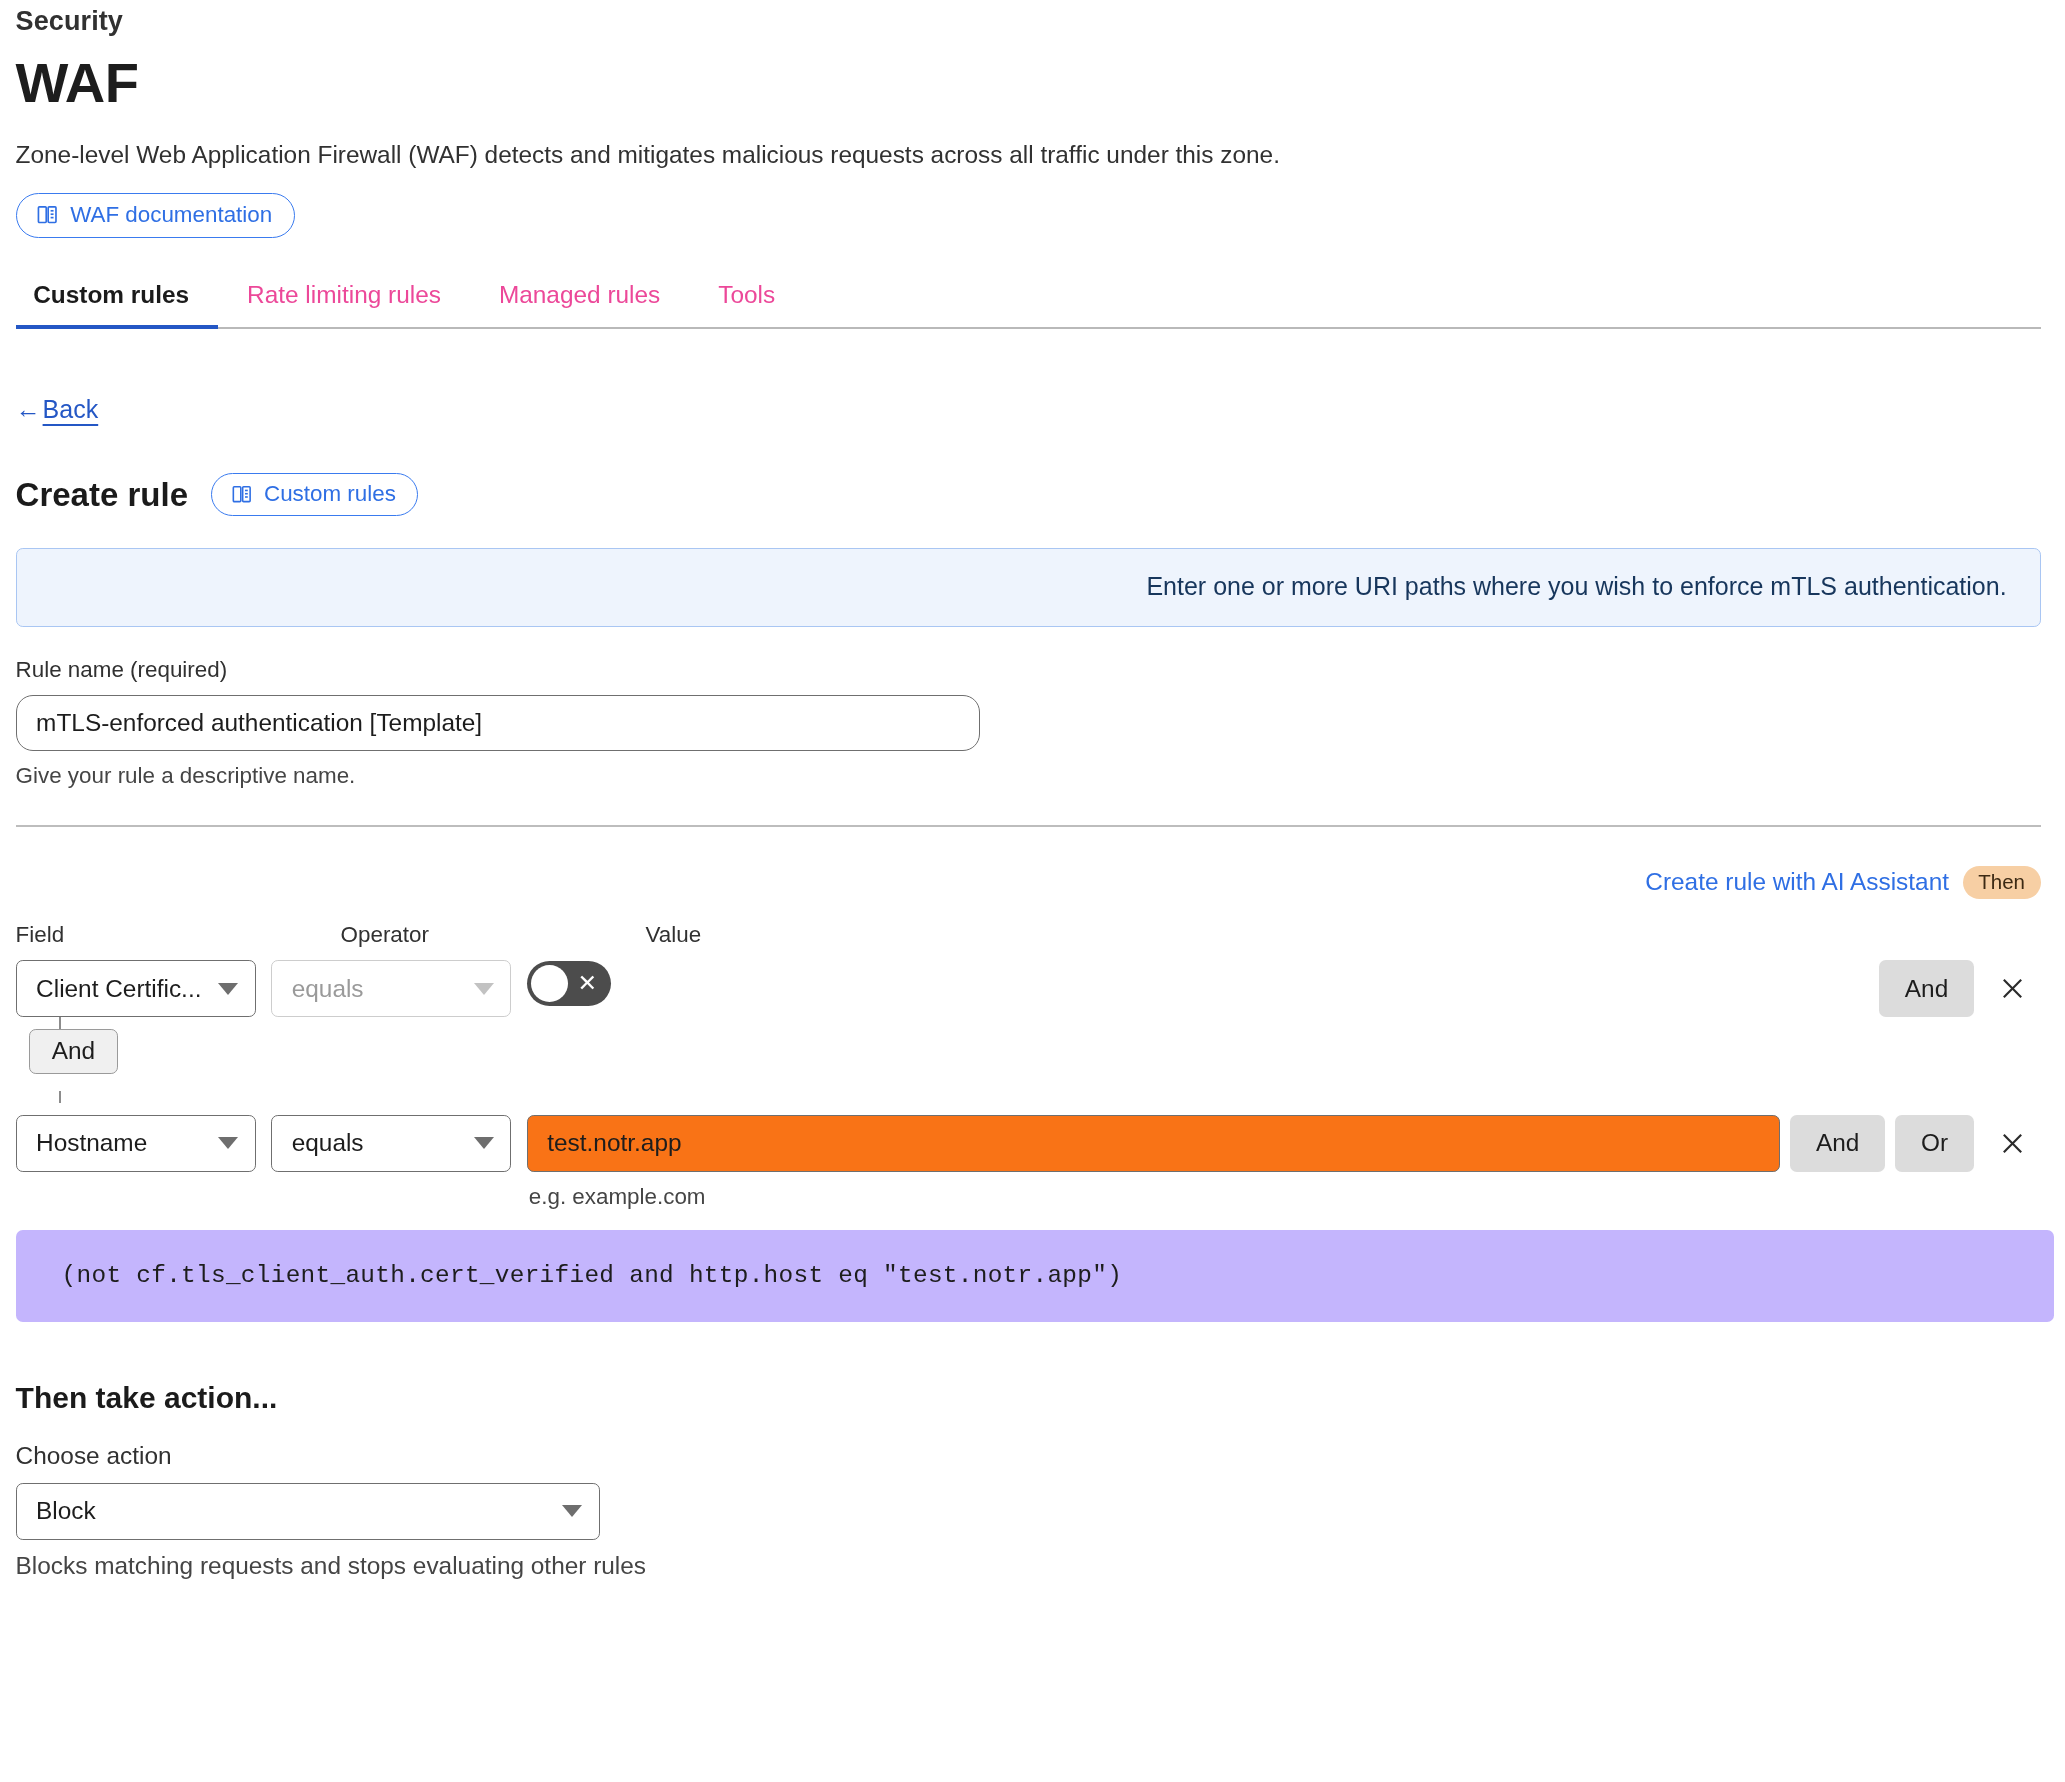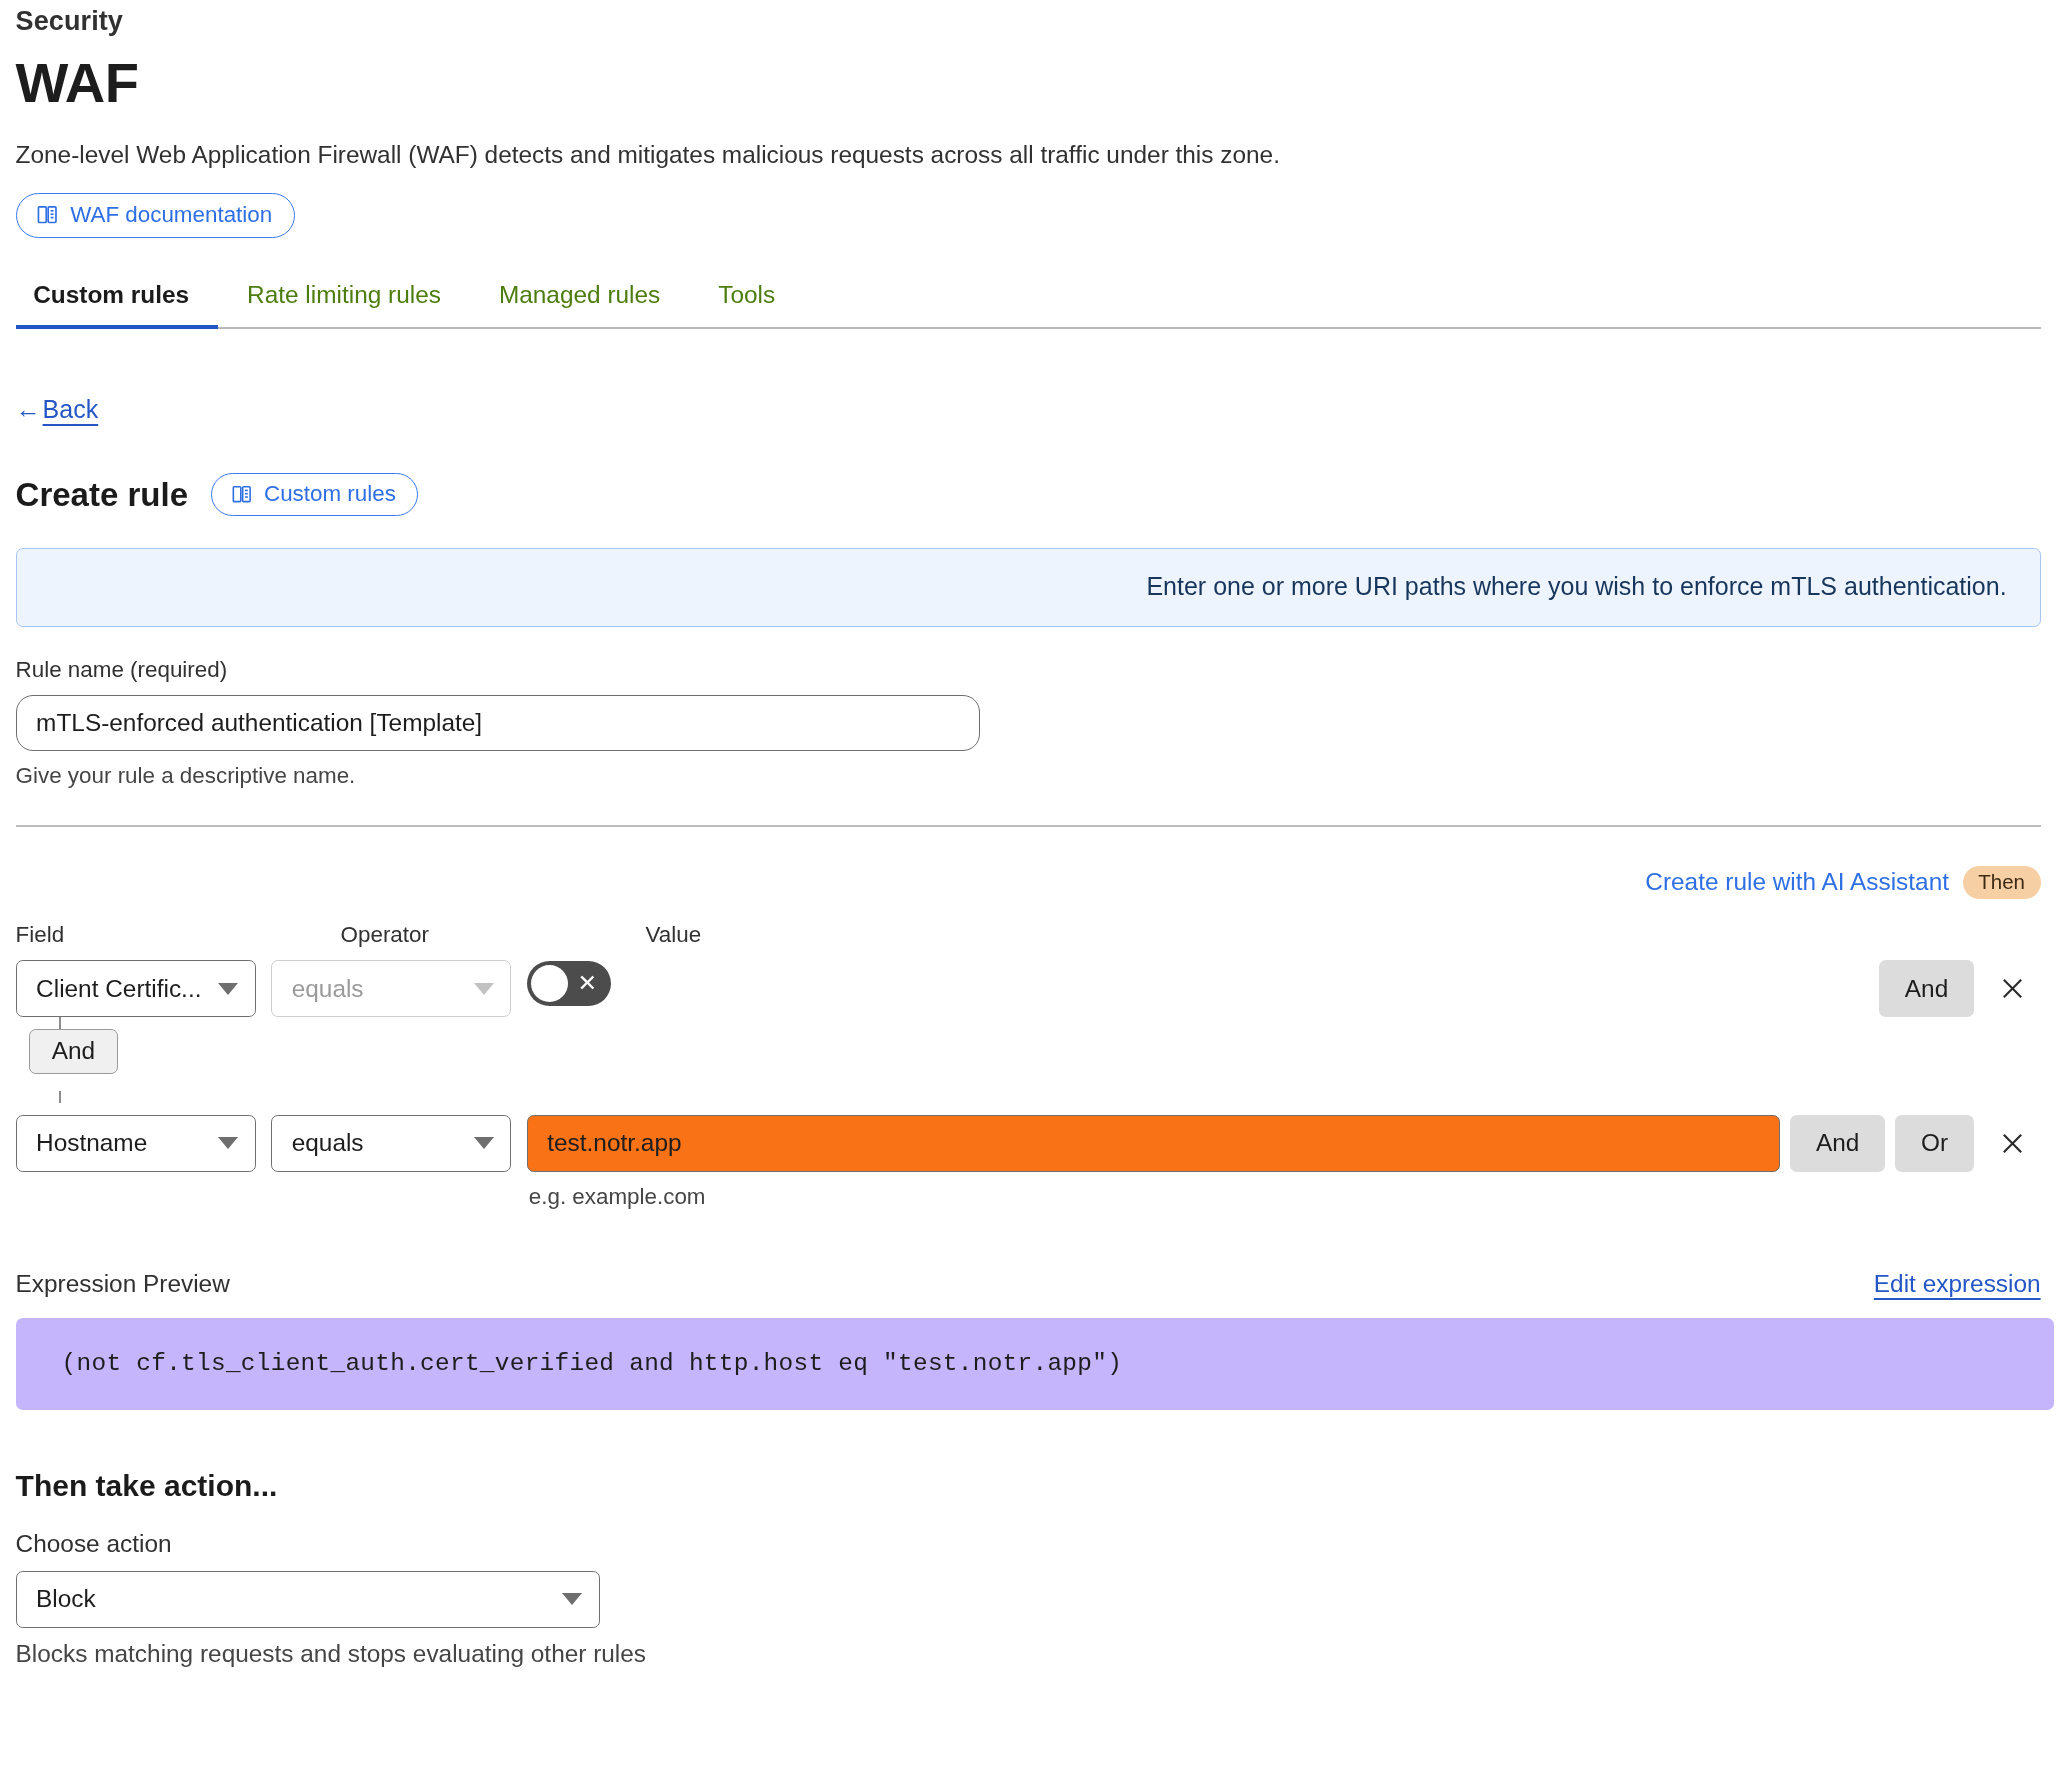--- a/index.html
+++ b/index.html
@@ -56,21 +56,21 @@
   .tabs {
     display: flex;
     align-items: flex-end;
     gap: 0;
     margin-top: 43px;
     border-bottom: 2px solid #b9b9b9;
     width: 2025px;
   }
   .tab {
     font-size: 24.4px;
-    color: #4d7c0f;
+    color: #ec4899;
     padding: 0 29px 17.6px 29px;
     cursor: pointer;
     position: relative;
     white-space: nowrap;
   }
   .tab:first-child { padding-left: 17.6px; }
   .tab.active { font-weight: bold; color: #1b1b1b; }
   .tab.active::after {
     content: "";
     position: absolute;
@@ -532,24 +532,20 @@
     <div class="gap12"></div>
     <div class="x-btn">
       <svg width="29" height="29" viewBox="0 0 30 30" stroke="#2a2a2a" stroke-width="2.2">
         <line x1="6" y1="6" x2="24" y2="24"></line>
         <line x1="24" y1="6" x2="6" y2="24"></line>
       </svg>
     </div>
   </div>
 
   
-  <div class="expr-head">
-    <span class="expr-label">Expression Preview</span>
-    <span class="expr-edit">Edit expression</span>
-  </div>
   <div class="expr-box">(not cf.tls_client_auth.cert_verified and http.host eq "test.notr.app")</div>
 
   
   <div class="action-title">Then take action...</div>
   <div class="action-label">Choose action</div>
   <div class="action-select">
     <span>Block</span>
     <span class="caret"></span>
   </div>
   <div class="action-hint">Blocks matching requests and stops evaluating other rules</div>

